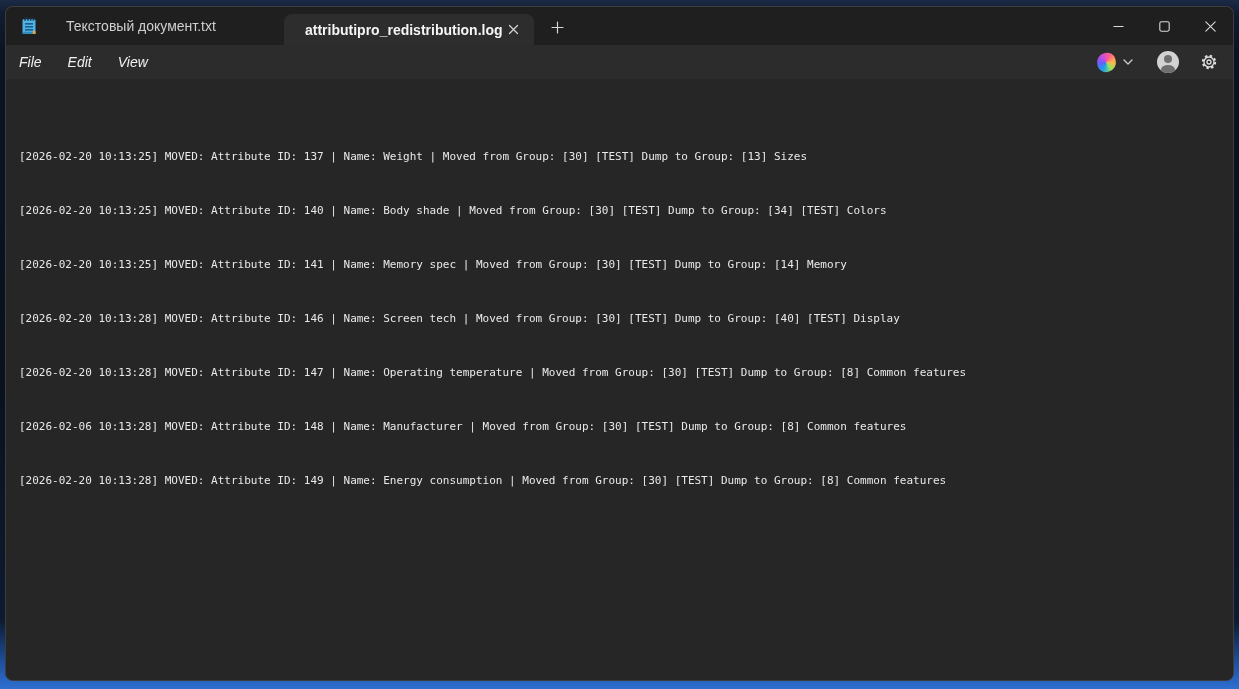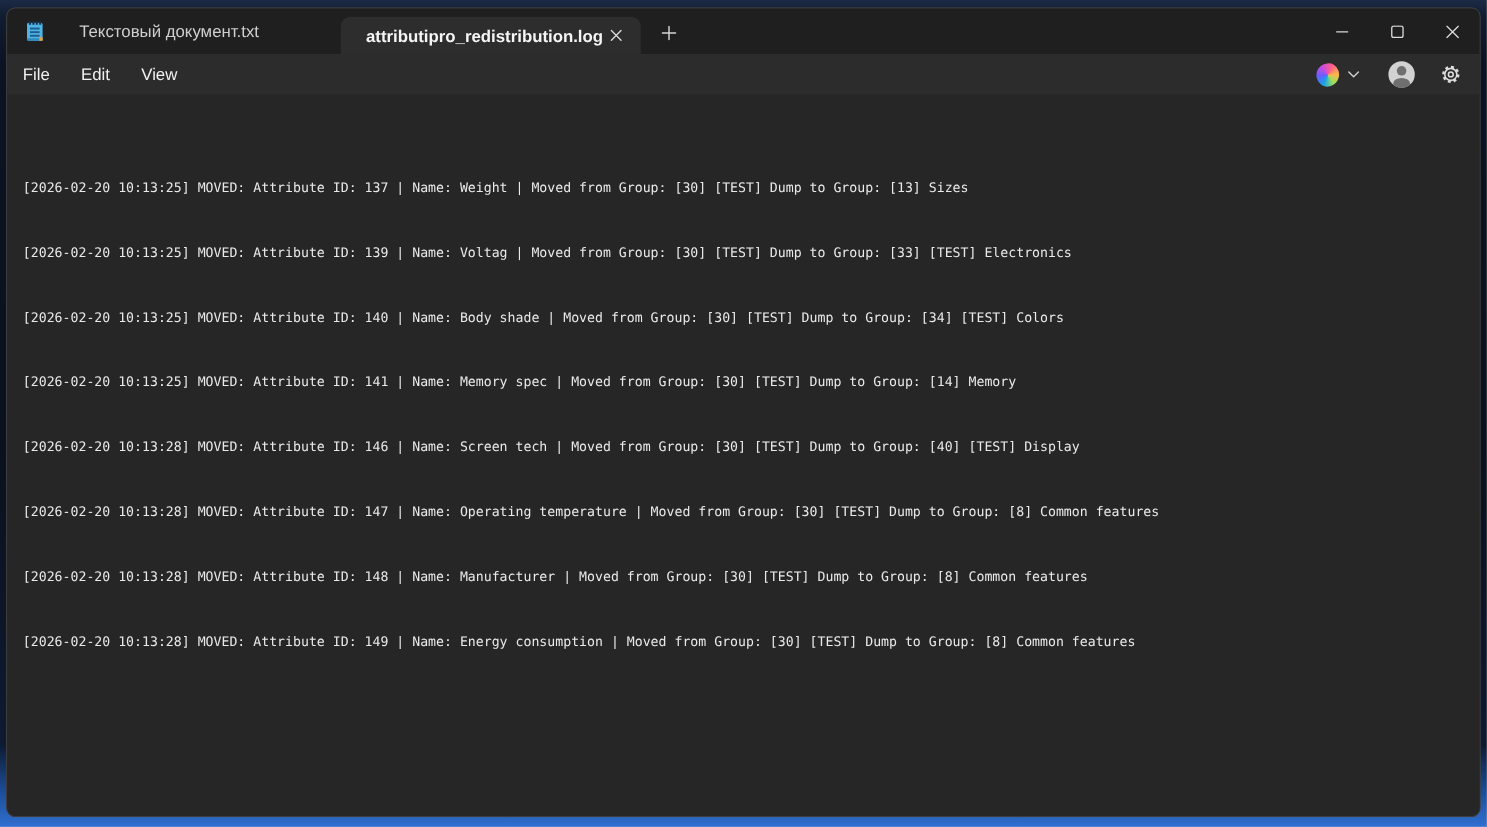--- a/index.html
+++ b/index.html
@@ -27,21 +27,21 @@
     color:#f5f5f5; font-weight:600;
     padding:0 10px 0 21px; 
   }
   .tab-close-btn { width:26px; height:22px; display:flex; align-items:center; justify-content:center; border-radius:4px; cursor:pointer; }
   .new-tab-btn { position:absolute; left:537px; top:8px; width:28px; height:24px; display:flex; align-items:center; justify-content:center; border-radius:4px; }
   .win-controls { position:absolute; right:0; top:0; height:38px; display:flex; }
   .win-btn { width:46px; height:38px; display:flex; align-items:center; justify-content:center; }
 
   
   .menubar { height:34px; background:#2c2c2c; display:flex; align-items:center; flex:none; }
-  .menu-item { padding:0 13px; font-size:14px; color:#f0f0f0; height:26px; line-height:26px; border-radius:5px; }
+  .menu-item { padding:0 13px; font-size:14px; color:#f0f0f0; height:26px; line-height:26px; border-radius:5px;font-style:italic; }
   .menubar-right { margin-left:auto; display:flex; align-items:center; padding-right:15px; }
   .copilot-wrap { display:flex; align-items:center; gap:7px; margin-right:24px; }
   .copilot-blob {
     width:19px; height:19px; border-radius:50% 44% 52% 46%;
     background: conic-gradient(from 220deg at 50% 50%, #19a1e6, #6a5cff, #c84bdd, #ff5e8a, #ffb54d, #9be15d, #19a1e6);
     transform: rotate(-15deg);
   }
   .avatar { width:22px; height:22px; border-radius:50%; background:#d2d2d2; position:relative; overflow:hidden; margin-right:21px; }
   .avatar .head { position:absolute; left:7px; top:4px; width:8px; height:8px; border-radius:50%; background:#6f6f6f; }
   .avatar .body { position:absolute; left:4px; top:13.5px; width:14px; height:9px; border-radius:50% 50% 0 0; background:#6f6f6f; }
@@ -138,23 +138,22 @@
       <svg width="18" height="18" viewBox="0 0 18 18">
         <circle cx="9" cy="9" r="6.2" fill="none" stroke="#dedede" stroke-width="2" stroke-dasharray="2.4 2.47"></circle>
         <circle cx="9" cy="9" r="5" fill="none" stroke="#dedede" stroke-width="1.3"></circle>
         <circle cx="9" cy="9" r="2" fill="none" stroke="#dedede" stroke-width="1.3"></circle>
       </svg>
     </div>
   </div>
 
   <div class="editor">
     <div>[2026-02-20 10:13:25] MOVED: Attribute ID: 137 | Name: Weight | Moved from Group: [30] [TEST] Dump to Group: [13] Sizes</div>
-    <div>[2026-02-20 10:13:25] MOVED: Attribute ID: 139 | Name: Voltag | Moved from Group: [30] [TEST] Dump to Group: [33] [TEST] Electronics</div>
     <div>[2026-02-20 10:13:25] MOVED: Attribute ID: 140 | Name: Body shade | Moved from Group: [30] [TEST] Dump to Group: [34] [TEST] Colors</div>
     <div>[2026-02-20 10:13:25] MOVED: Attribute ID: 141 | Name: Memory spec | Moved from Group: [30] [TEST] Dump to Group: [14] Memory</div>
     <div>[2026-02-20 10:13:28] MOVED: Attribute ID: 146 | Name: Screen tech | Moved from Group: [30] [TEST] Dump to Group: [40] [TEST] Display</div>
     <div>[2026-02-20 10:13:28] MOVED: Attribute ID: 147 | Name: Operating temperature | Moved from Group: [30] [TEST] Dump to Group: [8] Common features</div>
-    <div>[2026-02-20 10:13:28] MOVED: Attribute ID: 148 | Name: Manufacturer | Moved from Group: [30] [TEST] Dump to Group: [8] Common features</div>
+    <div>[2026-02-06 10:13:28] MOVED: Attribute ID: 148 | Name: Manufacturer | Moved from Group: [30] [TEST] Dump to Group: [8] Common features</div>
     <div>[2026-02-20 10:13:28] MOVED: Attribute ID: 149 | Name: Energy consumption | Moved from Group: [30] [TEST] Dump to Group: [8] Common features</div>
   </div>
 
 
 </div>
 
 </body></html>

